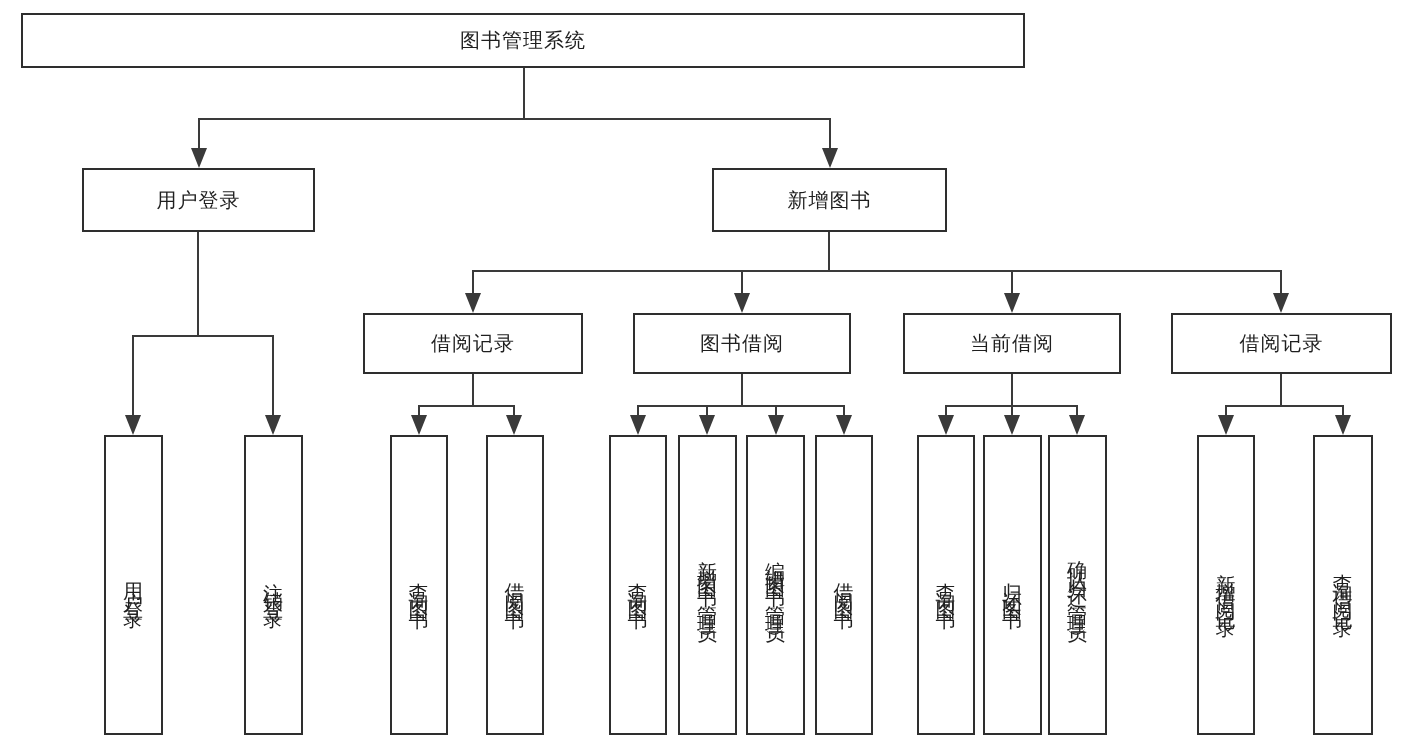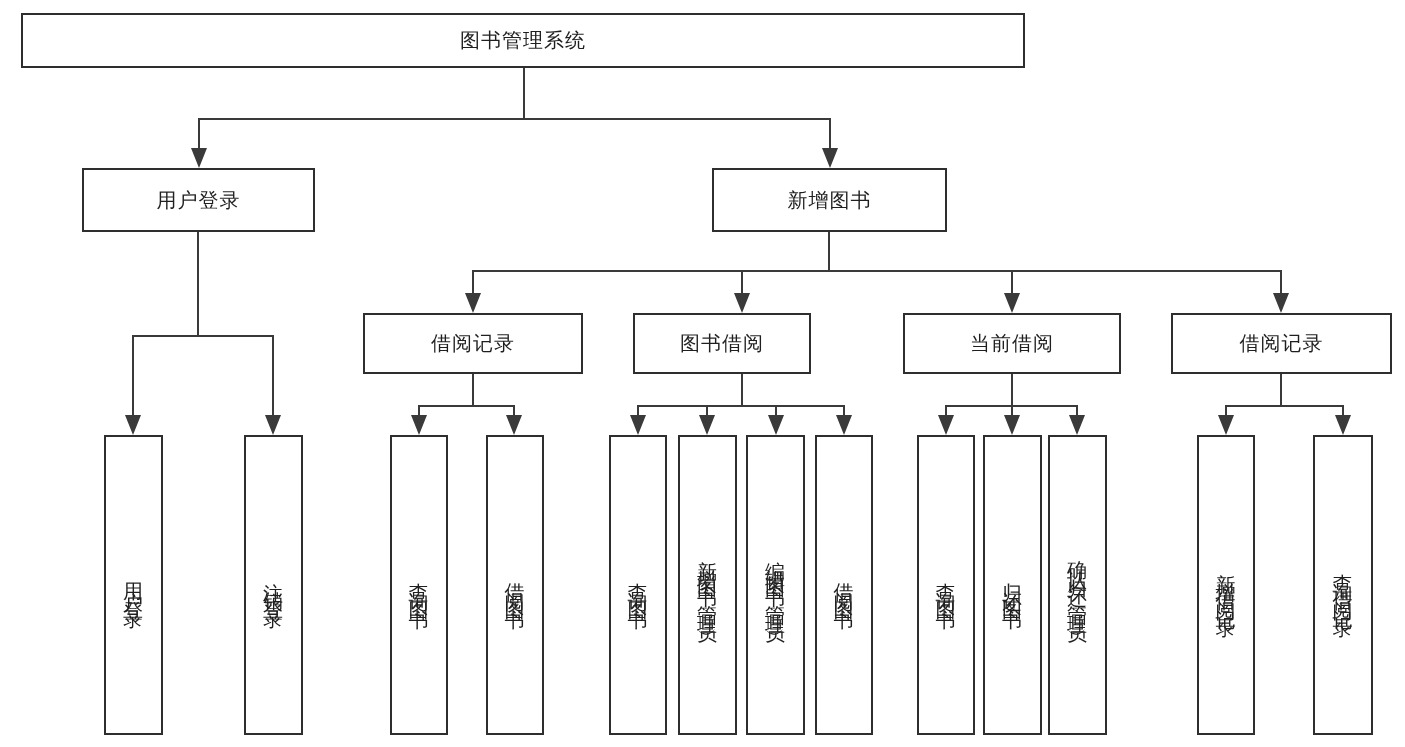--- a/index.html
+++ b/index.html
@@ -67,21 +67,21 @@
   <div class="vline" style="left:741px;top:270px;height:25px"></div>
   <div class="arrow" style="left:734px;top:293px"></div>
   <div class="vline" style="left:1011px;top:270px;height:25px"></div>
   <div class="arrow" style="left:1004px;top:293px"></div>
   <div class="vline" style="left:1280px;top:270px;height:25px"></div>
   <div class="arrow" style="left:1273px;top:293px"></div>
 
   <div class="box hbox" style="left:363px;top:313px;width:220px;height:61px">
     <span>借阅记录</span>
   </div>
-  <div class="box hbox" style="left:633px;top:313px;width:178px;height:61px">
+  <div class="box hbox" style="left:633px;top:313px;width:218px;height:61px">
     <span>图书借阅</span>
   </div>
   <div class="box hbox" style="left:1171px;top:313px;width:221px;height:61px">
     <span>借阅记录</span>
   </div>
   <div class="box hbox" style="left:903px;top:313px;width:218px;height:61px">
     <span>当前借阅</span>
   </div>
 
   <div class="vline" style="left:472px;top:374px;height:31px"></div>

